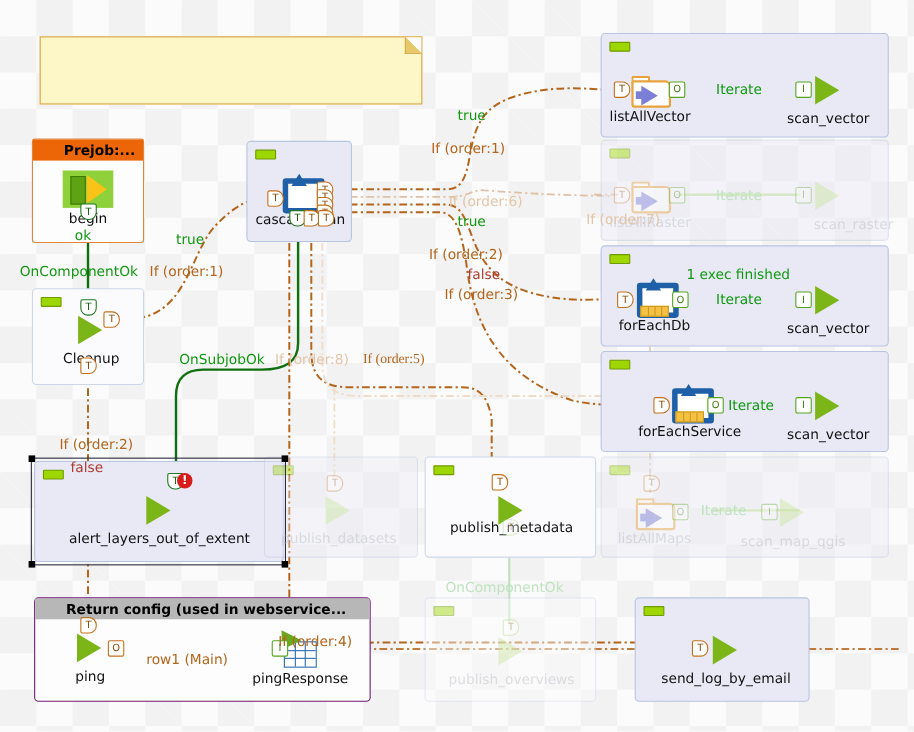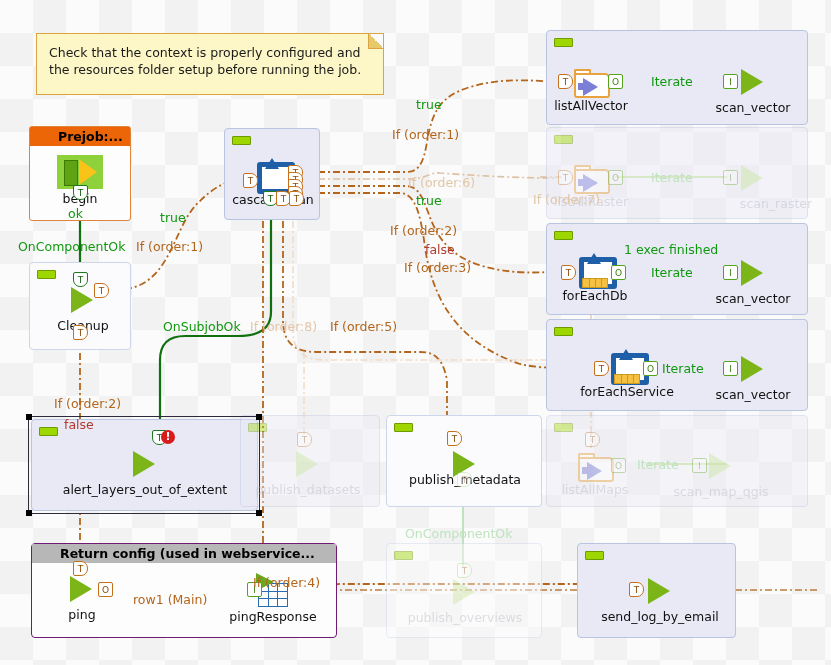--- a/index.html
+++ b/index.html
@@ -167,21 +167,20 @@
   <path d="M648,464 L727,464" stroke="#cbe6a0" stroke-width="2.2" fill="none"></path>
 
   <path d="M591,230 L591,430" stroke="#e3cdb6" stroke-width="1.5" fill="none" stroke-dasharray="6,3,2,3"></path>
   <path d="M591,430 L591,448" stroke="#e3cdb6" stroke-width="1.5" fill="none" stroke-dasharray="6,3,2,3"></path>
 
   <path d="M540,177 L565,177" stroke="#dec0a4" stroke-width="1.6" fill="none" stroke-dasharray="7,3,2,3"></path>
 </svg>
 
 <div class="note" style="left:36px;top:33px;width:348px;height:62px;">
   <div class="fold"></div>
-  <span>Check that the context is properly configured and the resources folder setup before running the job.</span>
 </div>
 
 <div class="subjob titled" style="left:29px;top:126px;width:102px;height:95px;">
   <div class="minbar"></div>
   <div class="hdr">Prejob:...</div>
 </div>
 
 <div class="subjob plain" style="left:29px;top:262px;width:102px;height:88px;">
   <div class="minbar"></div>
 </div>
@@ -424,21 +423,21 @@
 </div>
 <div class="port i pale" style="left:692px;top:458px;">I</div>
 
 <div class="llabel green" style="left:68px;top:206px;">ok</div>
 <div class="llabel green" style="left:18px;top:239px;">OnComponentOk</div>
 <div class="llabel orange" style="left:136px;top:239px;">If (order:1)</div>
 <div class="llabel green" style="left:160px;top:210px;">true</div>
 
 <div class="llabel green" style="left:163px;top:319px;">OnSubjobOk</div>
 <div class="llabel pale-o" style="left:250px;top:319px;">If (order:8)</div>
-<div class="llabel orange" style="left:330px;top:319px;">If (order:5)</div>
+<div class="llabel orange" style="left:330px;top:319px;font-family:Liberation Serif, serif;">If (order:5)</div>
 
 <div class="llabel orange" style="left:392px;top:127px;">If (order:1)</div>
 <div class="llabel green" style="left:416px;top:97px;">true</div>
 <div class="llabel pale-o" style="left:408px;top:175px;">If (order:6)</div>
 <div class="llabel green" style="left:416px;top:193px;">true</div>
 <div class="llabel orange" style="left:390px;top:223px;">If (order:2)</div>
 <div class="llabel red" style="left:425px;top:242px;">false</div>
 <div class="llabel orange" style="left:404px;top:260px;">If (order:3)</div>
 <div class="llabel pale-o" style="left:533px;top:192px;">If (order:7)</div>
 

